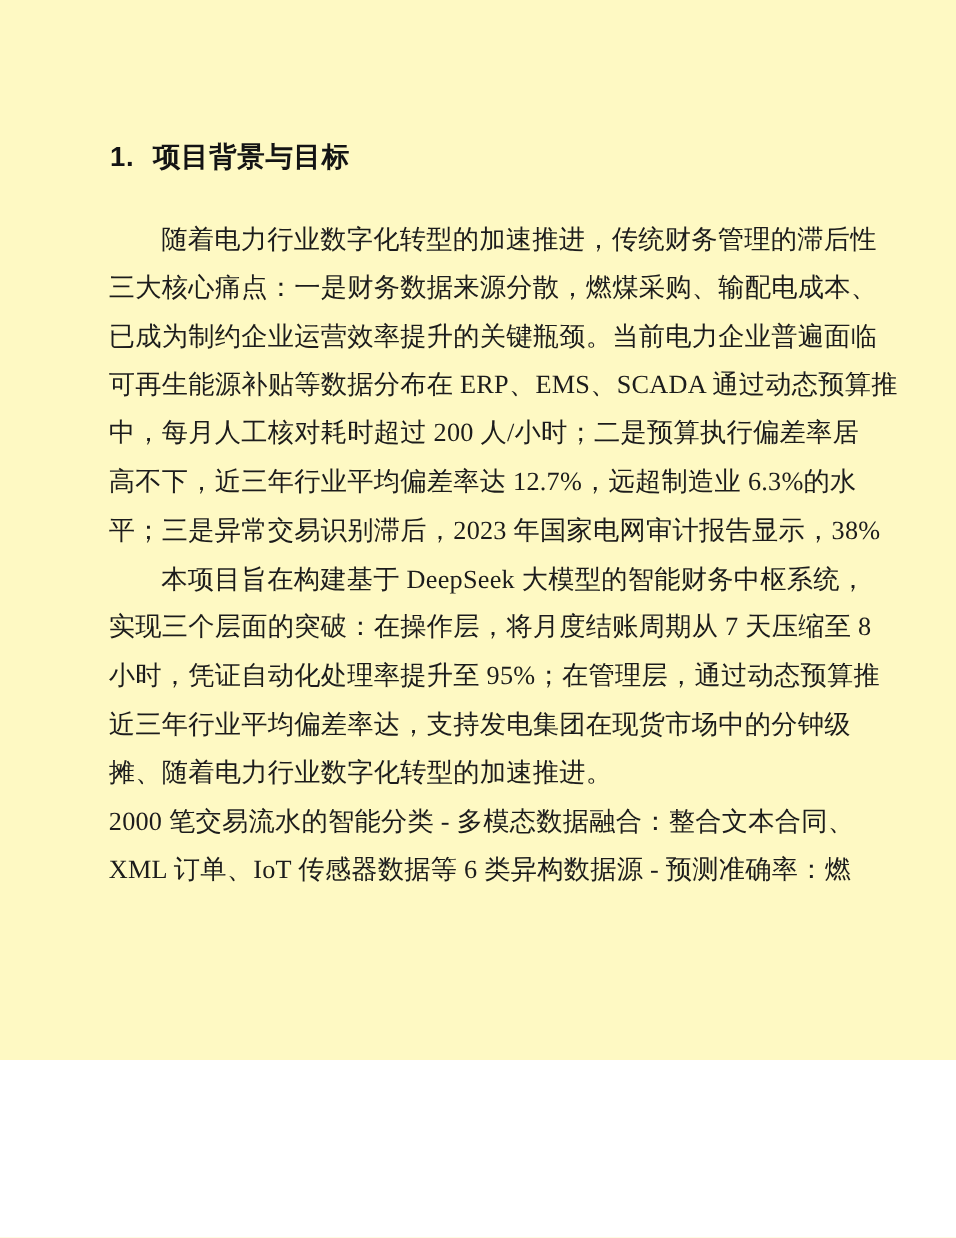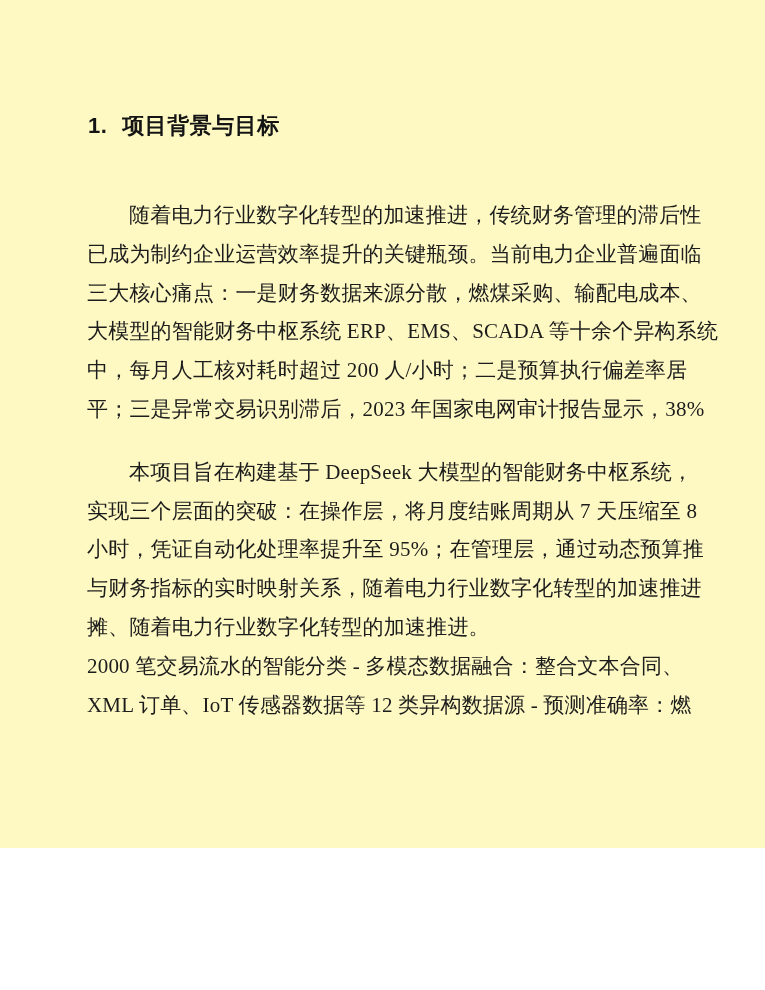--- a/index.html
+++ b/index.html
@@ -41,44 +41,44 @@
   }
   .text-line {
     height: 38.8px;
     line-height: 38.8px;
     white-space: nowrap;
     letter-spacing: 0.2px;
     text-align: left;
   }
   .text-line.indent {
     padding-left: 42px;
-    margin-top: 24px;
   }
 </style>
 </head>
 <body>
 
 <div class="page">
   <div class="heading">
     <span class="h-num">1.</span><span>项目背景与目标</span>
   </div>
   <div class="doc-body" id="doc-body">
       <div class="paragraph">
         <div class="text-line indent">随着电力行业数字化转型的加速推进，传统财务管理的滞后性</div>
+        <div class="text-line">三大核心痛点：一是财务数据来源分散，燃煤采购、输配电成本、</div>
         <div class="text-line">已成为制约企业运营效率提升的关键瓶颈。当前电力企业普遍面临</div>
-        <div class="text-line">三大核心痛点：一是财务数据来源分散，燃煤采购、输配电成本、</div>
-        <div class="text-line">大模型的智能财务中枢系统 ERP、EMS、SCADA 等十余个异构系统</div>
+        <div class="text-line">可再生能源补贴等数据分布在 ERP、EMS、SCADA 通过动态预算推</div>
         <div class="text-line">中，每月人工核对耗时超过 200 人/小时；二是预算执行偏差率居</div>
+        <div class="text-line">高不下，近三年行业平均偏差率达 12.7%，远超制造业 6.3%的水</div>
         <div class="text-line">平；三是异常交易识别滞后，2023 年国家电网审计报告显示，38%</div>
       </div>
       <div class="paragraph">
         <div class="text-line indent">本项目旨在构建基于 DeepSeek 大模型的智能财务中枢系统，</div>
         <div class="text-line">实现三个层面的突破：在操作层，将月度结账周期从 7 天压缩至 8</div>
         <div class="text-line">小时，凭证自动化处理率提升至 95%；在管理层，通过动态预算推</div>
-        <div class="text-line">与财务指标的实时映射关系，随着电力行业数字化转型的加速推进</div>
+        <div class="text-line">近三年行业平均偏差率达，支持发电集团在现货市场中的分钟级</div>
         <div class="text-line">摊、随着电力行业数字化转型的加速推进。</div>
       </div>
       <div class="paragraph">
         <div class="text-line">2000 笔交易流水的智能分类 - 多模态数据融合：整合文本合同、</div>
-        <div class="text-line">XML 订单、IoT 传感器数据等 12 类异构数据源 - 预测准确率：燃</div>
+        <div class="text-line">XML 订单、IoT 传感器数据等 6 类异构数据源 - 预测准确率：燃</div>
       </div>
     </div>
 </div>
 
 </body></html>

